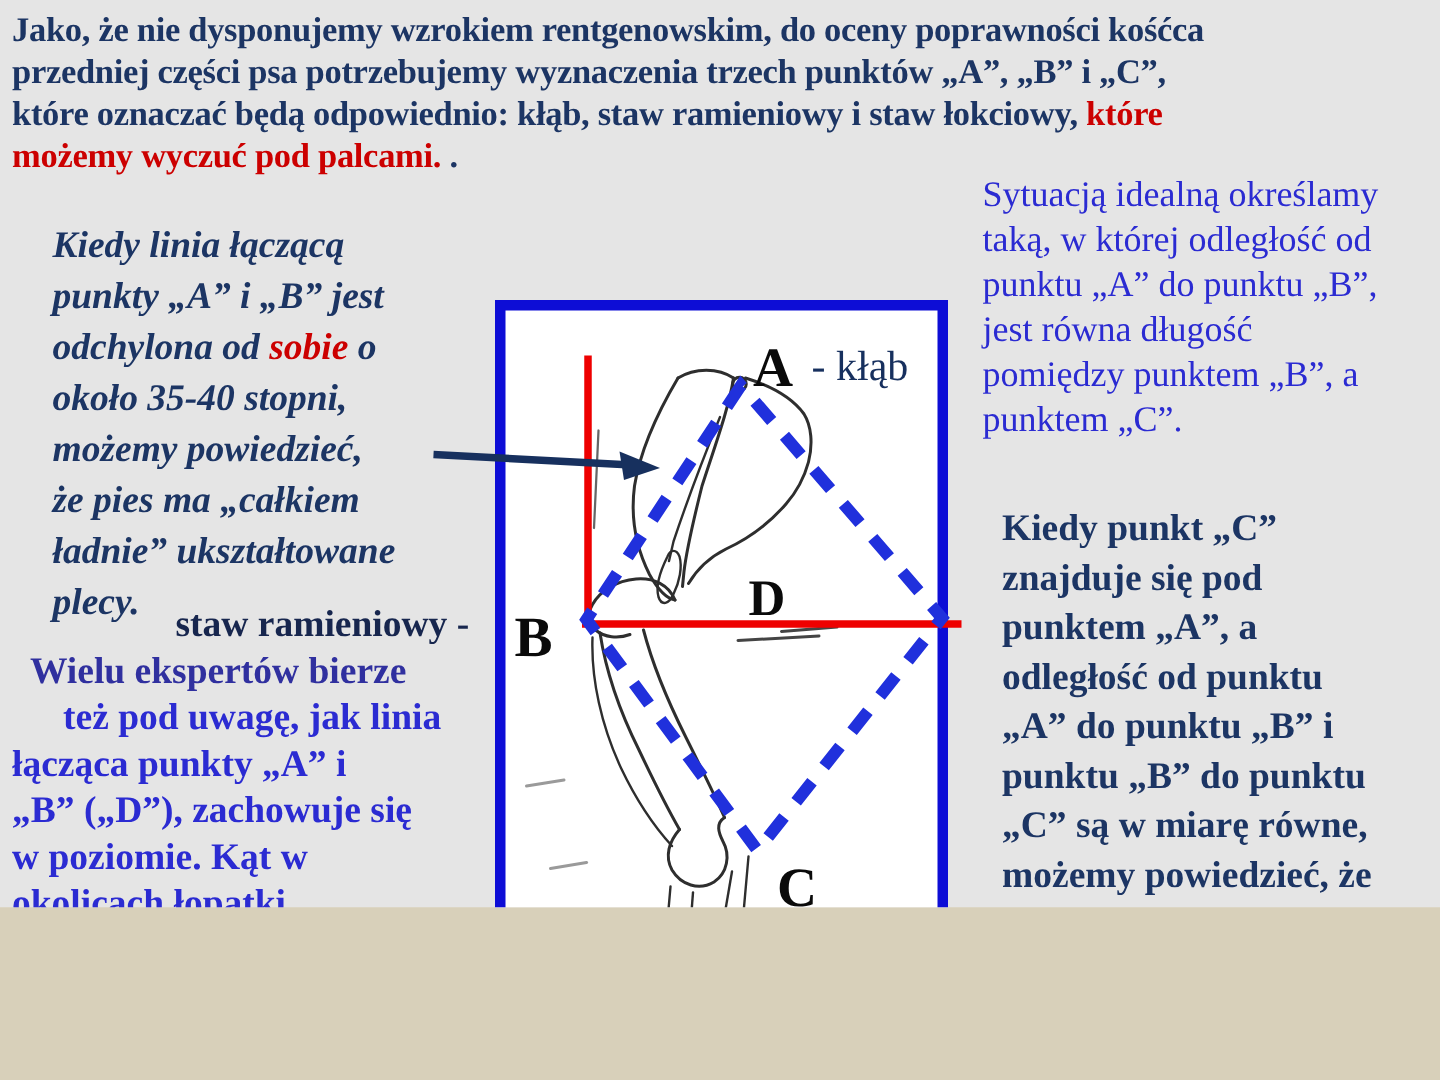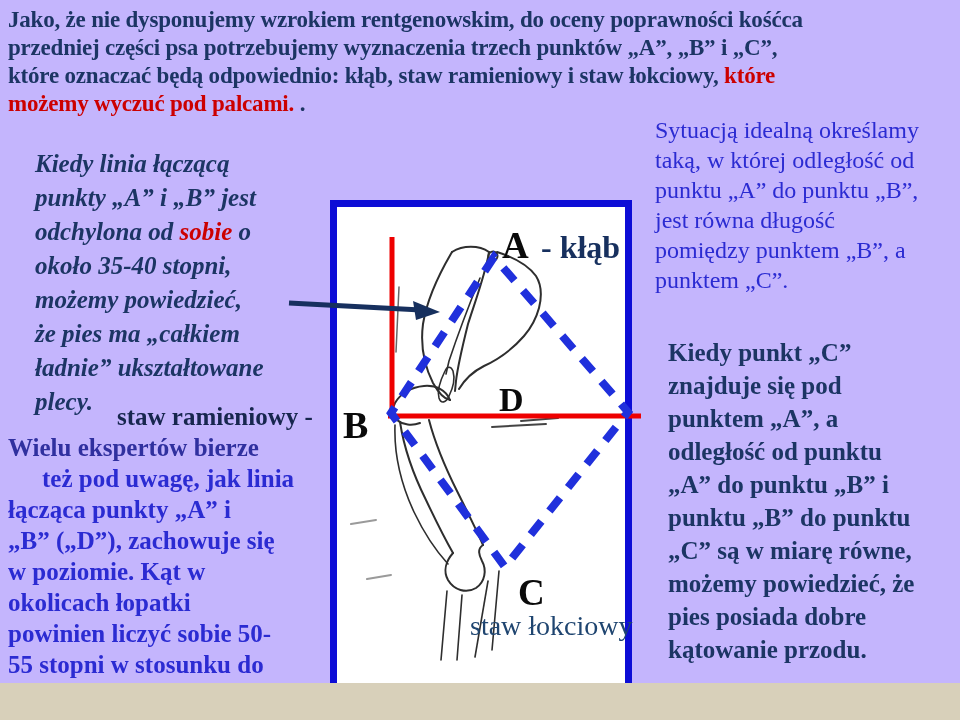--- a/index.html
+++ b/index.html
@@ -1,34 +1,34 @@
 <!DOCTYPE html>
 <html><head>
 <meta charset="utf-8">
 <style>
   html,body{margin:0;padding:0;background:#d8d0ba;}
   .slide{
-    position:relative;width:960px;height:683px;overflow:hidden;
-    background:#c4b5fd;
+    position:relative;width:960px;height:605px;overflow:hidden;
+    background:#e5e5e5;
     font-family:"Liberation Serif","DejaVu Serif",serif;
   }
   .txt{position:absolute;white-space:pre;}
   .title{left:8px;top:6px;width:950px;font-size:23px;font-weight:bold;line-height:28px;letter-spacing:-0.2px;}
   .lp1{left:35px;top:147px;font-size:25px;font-weight:bold;line-height:34px;font-style:italic;}
   .lp2{left:8px;top:432px;font-size:25px;font-weight:bold;line-height:31px;}
   .rp1{left:655px;top:115px;font-size:24px;font-weight:normal;line-height:30px;}
   .rp2{left:668px;top:336px;font-size:25px;font-weight:bold;line-height:33px;}
   .frame{
     position:absolute;left:330px;top:200px;width:302px;height:492px;
     background:#ffffff;border:7px solid #0D0DD6;box-sizing:border-box;z-index:1;
   }
   .overlay{position:absolute;left:0;top:0;z-index:2;pointer-events:none;}
   .diaglabel{position:absolute;z-index:3;white-space:pre;}
   .lab-a{left:502px;top:227px;font-size:37px;font-weight:bold;color:#0A0A0A;line-height:1;}
-  .lab-a-cap{left:541px;top:231px;font-size:32px;font-weight:bold;color:#17305E;line-height:1;}
+  .lab-a-cap{left:541px;top:231px;font-size:28px;font-weight:normal;color:#17305E;line-height:1;}
   .lab-b{left:343px;top:406px;font-size:38px;font-weight:bold;color:#0A0A0A;line-height:1;}
   .lab-d{left:499px;top:383px;font-size:34px;font-weight:bold;color:#0A0A0A;line-height:1;}
   .lab-c{left:518px;top:574px;font-size:37px;font-weight:bold;color:#0A0A0A;line-height:1;}
   .lab-elbow{left:470px;top:612px;font-size:28px;font-weight:normal;color:#1F4570;line-height:1;}
   .lab-shoulder{left:117px;top:404px;font-size:25px;font-weight:bold;color:#17264E;line-height:1;z-index:3;text-align:right;}
 </style>
 </head>
 <body>
 
 <div class="slide">
@@ -42,21 +42,21 @@
 punkty „A” i „B” jest
 odchylona od </span><span style="color: rgb(204, 0, 0);">sobie</span><span style="color: rgb(28, 53, 100);"> o
 około 35-40 stopni,
 możemy powiedzieć,
 że pies ma „całkiem
 ładnie” ukształtowane
 plecy.</span></div>
 
   <div class="diaglabel lab-shoulder">staw ramieniowy -</div>
 
-  <div class="txt lp2"><span style="color: rgb(48, 48, 159);">Wielu ekspertów bierze
+  <div class="txt lp2"><span style="color: rgb(48, 48, 159); margin-left: 12px;">Wielu ekspertów bierze
 </span><span style="color: rgb(43, 43, 210); margin-left: 34px;">też pod uwagę, jak linia
 łącząca punkty „A” i
 „B” („D”), zachowuje się
 w poziomie. Kąt w
 okolicach łopatki
 powinien liczyć sobie 50-
 55 stopni w stosunku do
 </span><span style="color: rgb(204, 0, 0); margin-top: 42px;">płaszczyzny poziomej</span><span style="color: rgb(43, 43, 210);">.</span></div>
 
   <div class="txt rp1"><span style="color: rgb(43, 43, 210);">Sytuacją idealną określamy

